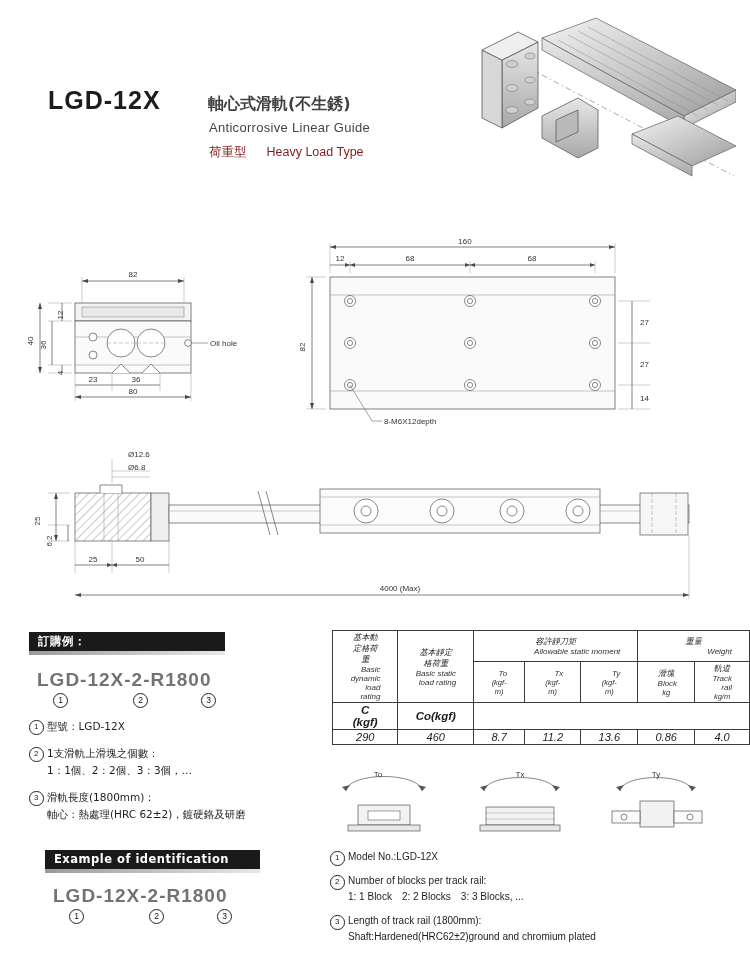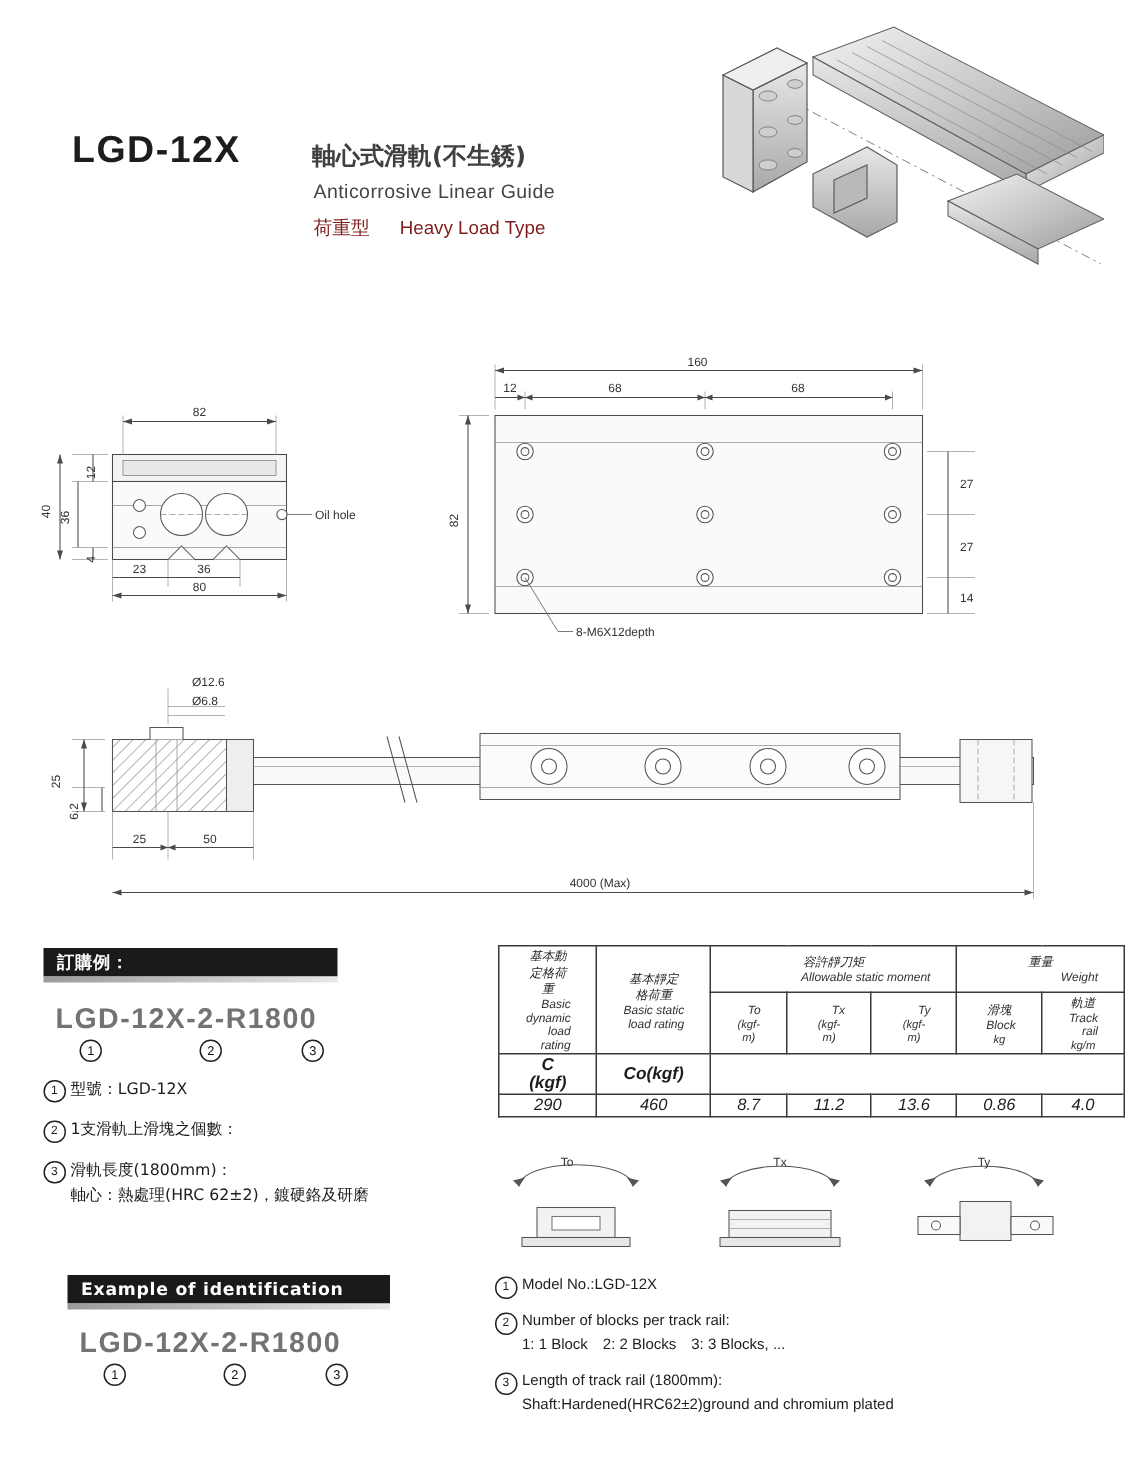--- a/index.html
+++ b/index.html
@@ -388,20 +388,21 @@
       <span style="left:172px">3</span>
     </div>
     <div class="notes">
       <div class="note">
         <span class="bullet">1</span>
         <span>型號：LGD-12X</span>
       </div>
       <div class="note">
         <span class="bullet">2</span>
         <span>1支滑軌上滑塊之個數：</span>
+        <span class="l2">1：1個、2：2個、3：3個，…</span>
       </div>
       <div class="note">
         <span class="bullet">3</span>
         <span>滑軌長度(1800mm)：</span>
         <span class="l2">軸心：熱處理(HRC 62±2)，鍍硬鉻及研磨</span>
       </div>
     </div>
   </div>
 
   <div class="ident">

